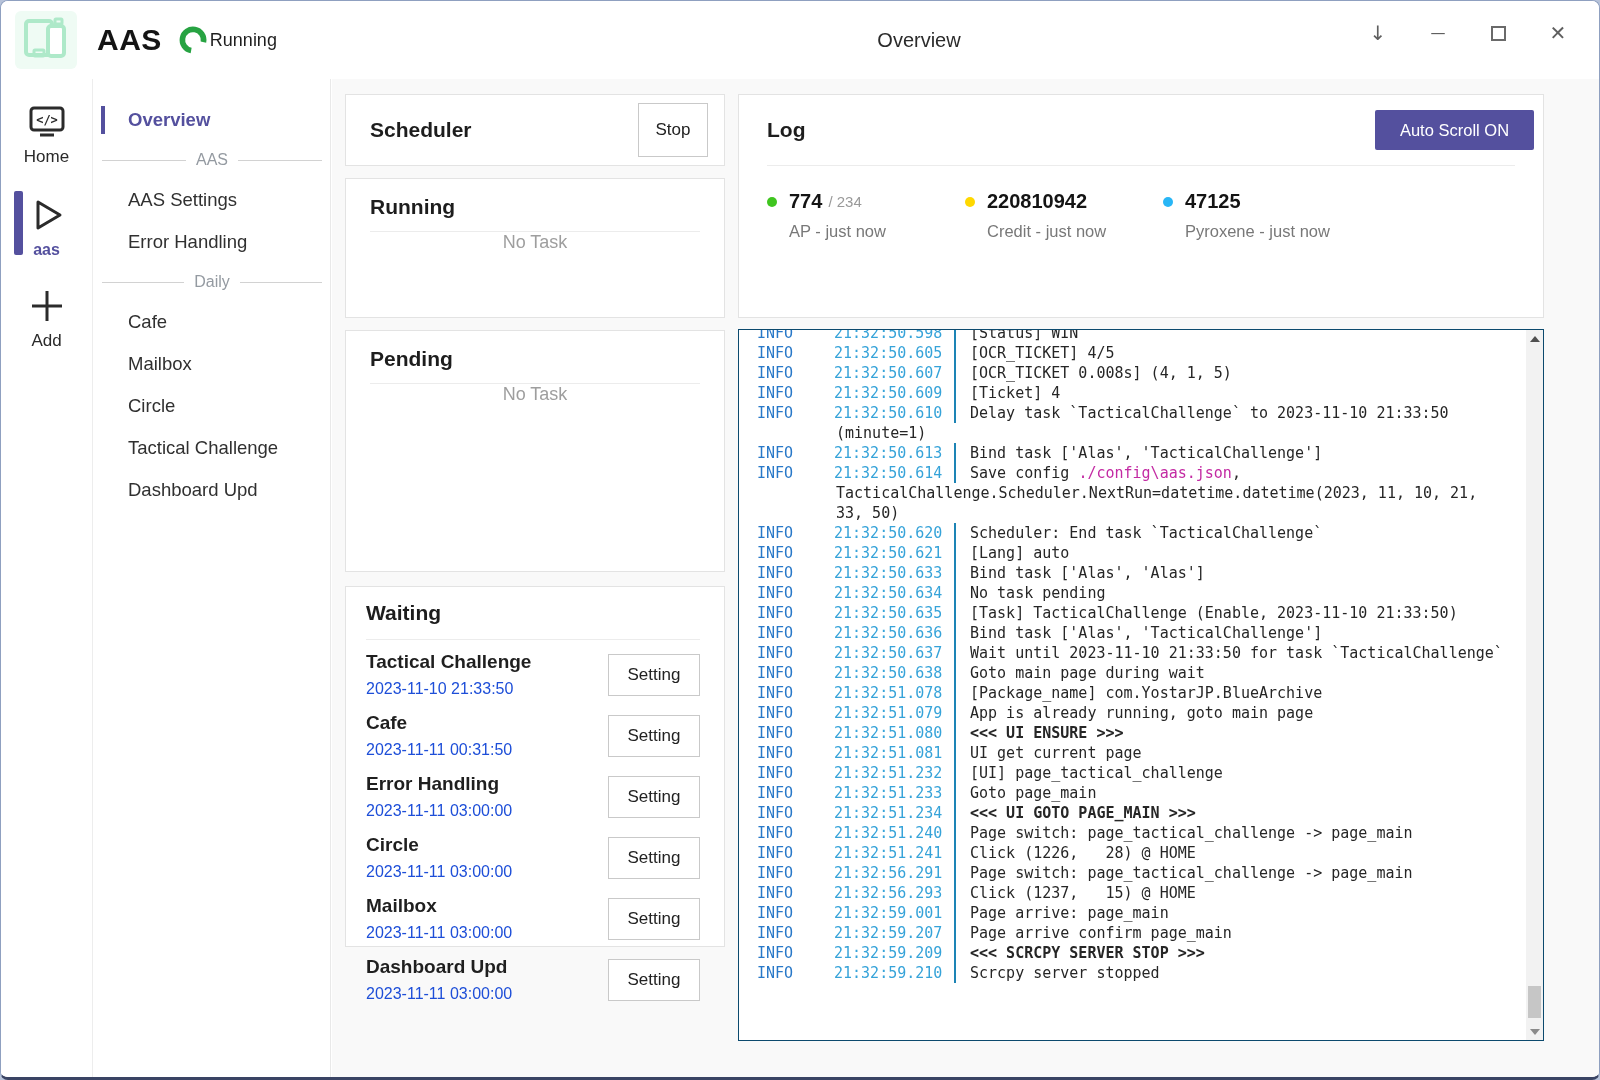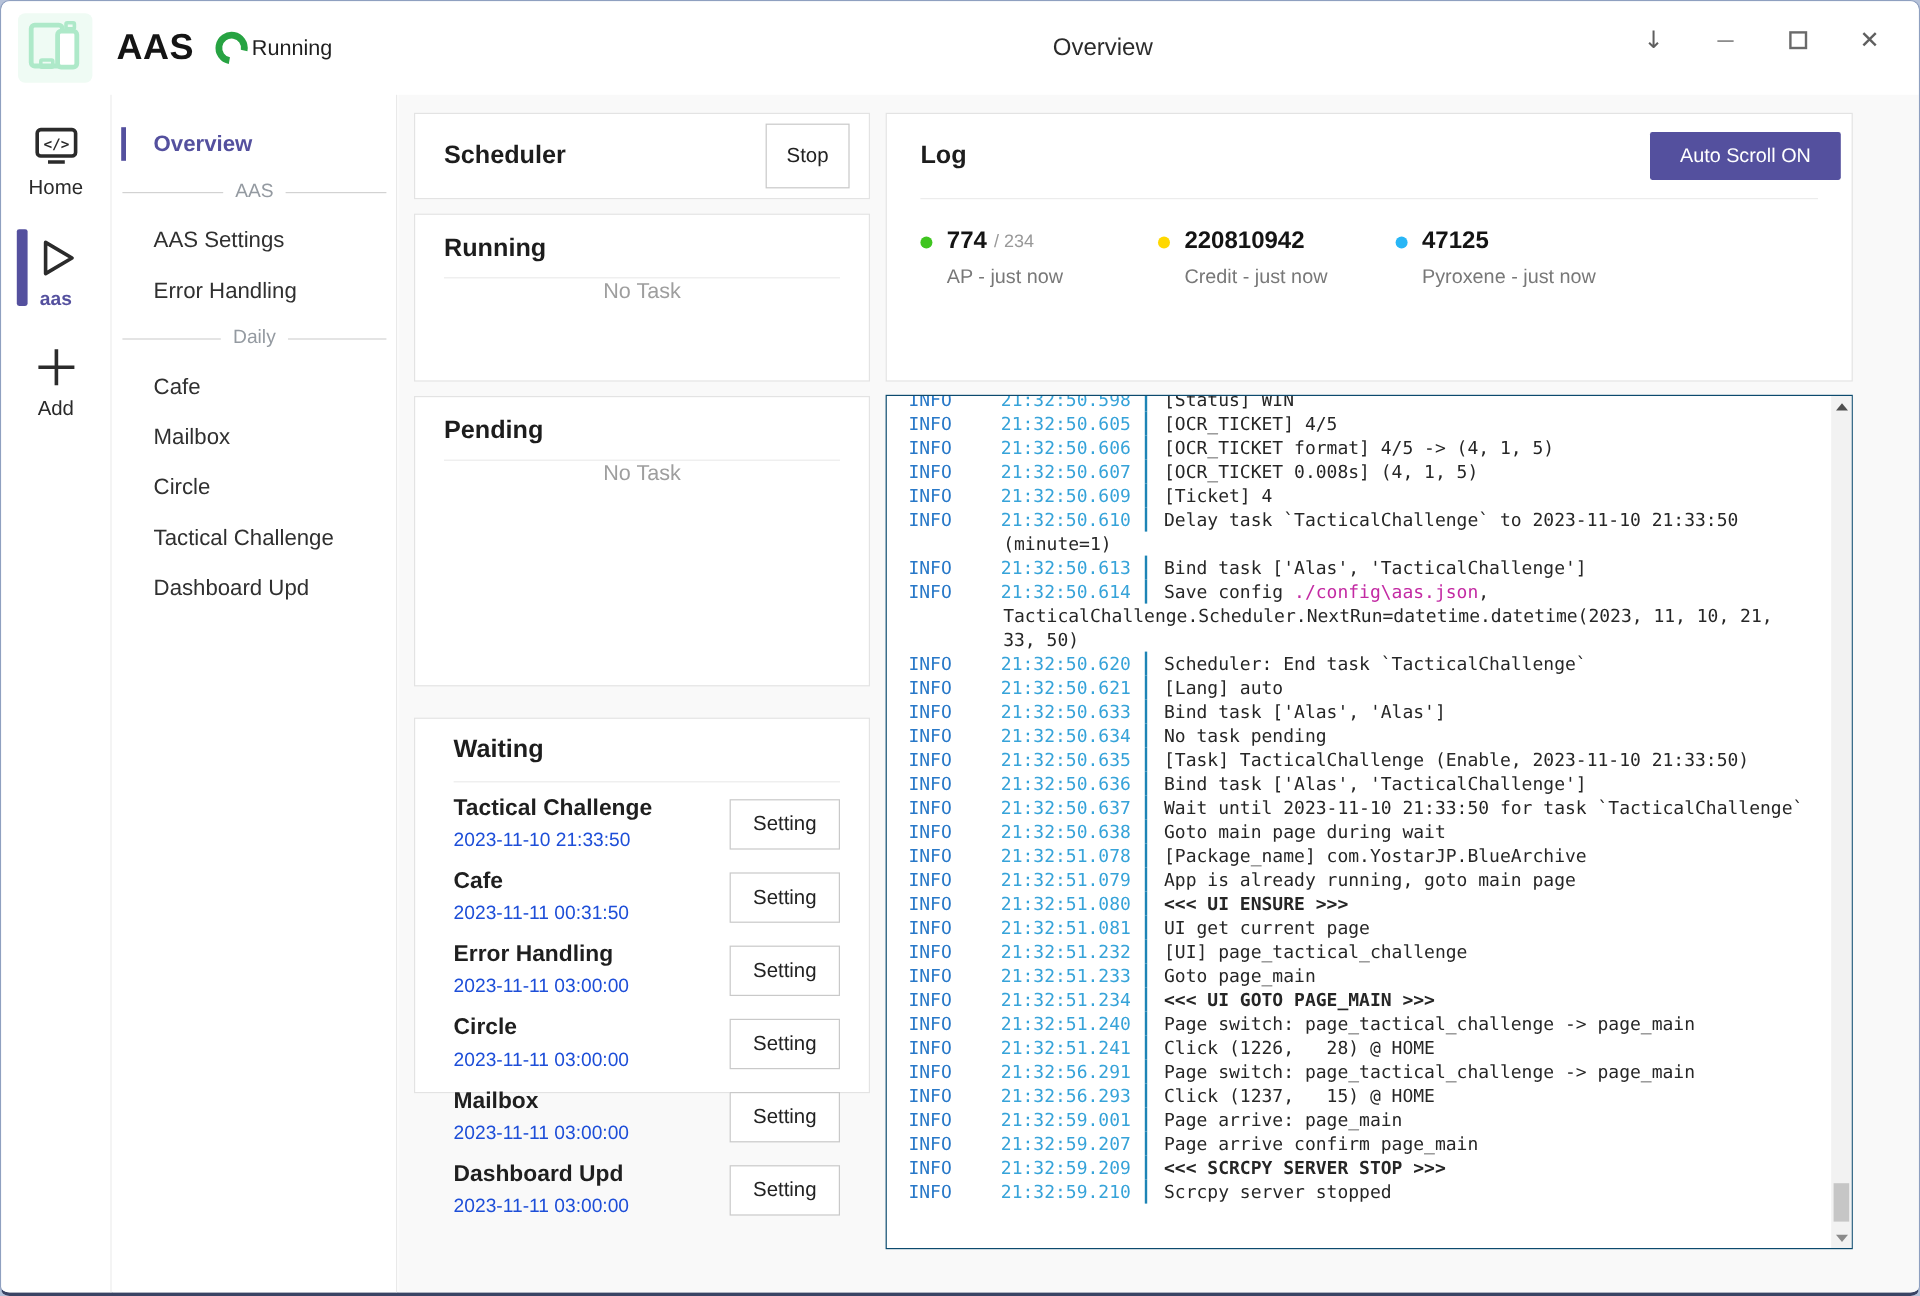--- a/index.html
+++ b/index.html
@@ -45,21 +45,21 @@
   .card-scheduler{height:72px;display:flex;align-items:center;justify-content:space-between;padding:0 16px 0 24px;}
   .btn-plain{background:#fff;border:1px solid #c9c9c9;font-size:17px;color:#222;font-family:"Liberation Sans",sans-serif;cursor:default;}
   .btn-stop{width:70px;height:54px;}
   
   .card-empty{margin-top:12px;padding:16px 24px 0 24px;}
   .card-running{height:140px;}
   .card-pending{margin-top:12px;height:242px;}
   .card-empty .hdiv{margin-top:12px;}
   .no-task{text-align:center;font-size:18px;color:#9e9e9e;}
   
-  .card-waiting{margin-top:26px;height:313px;padding:14px 24px 0 32px;}
+  .card-waiting{margin-top:14px;height:361px;padding:14px 24px 0 20px;}
   .card-waiting .hdiv{margin-top:14px;margin-bottom:4px;}
   .wait-row{display:flex;align-items:center;justify-content:space-between;height:61px;}
   .wait-name{font-size:19px;font-weight:700;color:#1f1f1f;}
   .wait-date{font-size:16px;color:#1d4ed8;margin-top:7px;}
   .btn-setting{width:92px;height:42px;}
   
   .card-loghead{height:224px;padding:0 28px;}
   .loghead-row{height:70px;display:flex;align-items:center;justify-content:space-between;}
   .btn-autoscroll{width:159px;height:40px;background:var(--accent);color:#fff;border:none;font-size:16.5px;border-radius:2px;margin-right:-19px;font-family:"Liberation Sans",sans-serif;cursor:default;}
   .stats{display:flex;margin-top:24px;}
@@ -268,21 +268,20 @@
                 <span class="stat-val">47125</span>
               </div>
               <div class="stat-lbl">Pyroxene - just now</div>
             </div>
           </div>
       </div>
       <div class="card log-box">
         <div class="log-inner" id="log-lines">
             <div class="log-line"><span class="lg-lv">INFO</span><span class="lg-tm">21:32:50.598</span><span class="lg-bar"></span><span class="lg-msg"><span>[Status] WIN</span></span></div>
             <div class="log-line"><span class="lg-lv">INFO</span><span class="lg-tm">21:32:50.605</span><span class="lg-bar"></span><span class="lg-msg"><span>[OCR_TICKET] 4/5</span></span></div>
-            <div class="log-line"><span class="lg-lv">INFO</span><span class="lg-tm">21:32:50.606</span><span class="lg-bar"></span><span class="lg-msg"><span>[OCR_TICKET format] 4/5 -&gt; (4, 1, 5)</span></span></div>
             <div class="log-line"><span class="lg-lv">INFO</span><span class="lg-tm">21:32:50.607</span><span class="lg-bar"></span><span class="lg-msg"><span>[OCR_TICKET 0.008s] (4, 1, 5)</span></span></div>
             <div class="log-line"><span class="lg-lv">INFO</span><span class="lg-tm">21:32:50.609</span><span class="lg-bar"></span><span class="lg-msg"><span>[Ticket] 4</span></span></div>
             <div class="log-line"><span class="lg-lv">INFO</span><span class="lg-tm">21:32:50.610</span><span class="lg-bar"></span><span class="lg-msg"><span>Delay task `TacticalChallenge` to 2023-11-10 21:33:50</span></span></div>
             <div class="log-line"><span class="lg-ind"></span><span class="lg-msg"><span>(minute=1)</span></span></div>
             <div class="log-line"><span class="lg-lv">INFO</span><span class="lg-tm">21:32:50.613</span><span class="lg-bar"></span><span class="lg-msg"><span>Bind task ['Alas', 'TacticalChallenge']</span></span></div>
             <div class="log-line"><span class="lg-lv">INFO</span><span class="lg-tm">21:32:50.614</span><span class="lg-bar"></span><span class="lg-msg"><span>Save config </span><span class="lg-mag">./config\aas.json</span><span>,</span></span></div>
             <div class="log-line"><span class="lg-ind"></span><span class="lg-msg"><span>TacticalChallenge.Scheduler.NextRun=datetime.datetime(2023, 11, 10, 21,</span></span></div>
             <div class="log-line"><span class="lg-ind"></span><span class="lg-msg"><span>33, 50)</span></span></div>
             <div class="log-line"><span class="lg-lv">INFO</span><span class="lg-tm">21:32:50.620</span><span class="lg-bar"></span><span class="lg-msg"><span>Scheduler: End task `TacticalChallenge`</span></span></div>
             <div class="log-line"><span class="lg-lv">INFO</span><span class="lg-tm">21:32:50.621</span><span class="lg-bar"></span><span class="lg-msg"><span>[Lang] auto</span></span></div>

